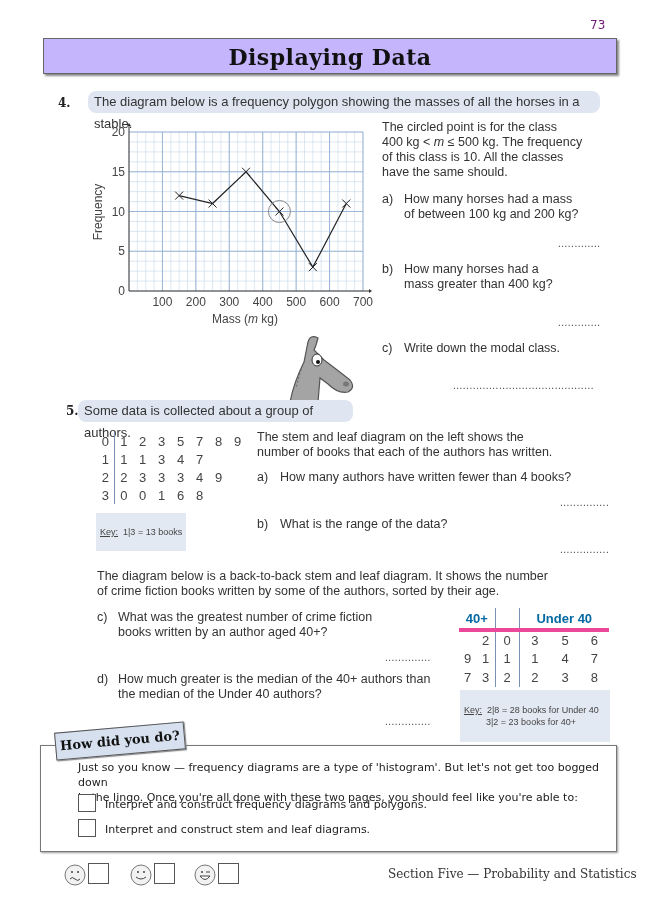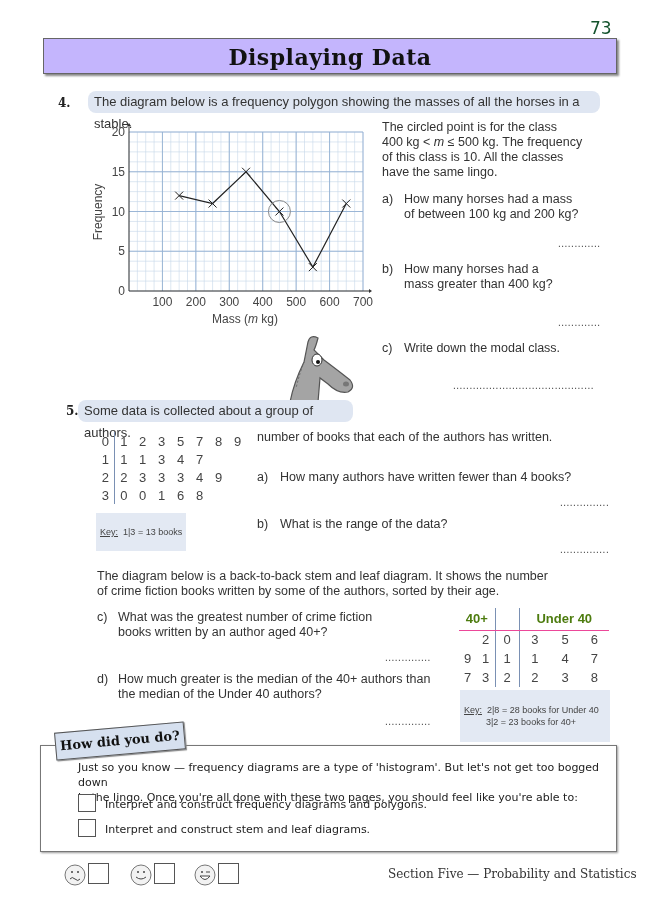--- a/index.html
+++ b/index.html
@@ -1,20 +1,20 @@
 <!DOCTYPE html>
 <html><head>
 <meta charset="utf-8">
 <style>
   * { box-sizing: border-box; margin: 0; padding: 0; }
   html, body { width: 660px; height: 900px; background: #ffffff; overflow: hidden; }
   body { position: relative; font-family: "DejaVu Sans", sans-serif; color: #333; }
   .abs { position: absolute; }
 
-  #page-number { left: 590px; top: 18px; font-size: 17px; color: #14532d; }
+  #page-number { left: 590px; top: 18px; font-size: 12px; color: #701a75; }
   #title-banner { left: 43px; top: 38px; width: 574px; height: 36px; background: #c4b5fd;
     border: 1px solid #666; box-shadow: 2px 2px 2px #888; text-align: center; }
   #title-banner span { font-family: "DejaVu Serif", serif; font-weight: bold; font-size: 22px; line-height: 36px; color: #111; letter-spacing: 0.5px; }
 
   .qnum { font-family: "DejaVu Serif", serif; font-weight: bold; font-size: 12px; color: #222; }
   .qbar { background: #dfe6f2; height: 22px; padding-left: 6px; font-family: "Liberation Sans", sans-serif; font-size: 13px; line-height: 22px; color: #333; border-radius: 8px; }
 
   .txt { font-family: "Liberation Sans", sans-serif; font-size: 12.5px; color: #333; line-height: 15px; }
   .dots { font-family: "Liberation Sans", sans-serif; font-size: 10px; color: #444; letter-spacing: 0.5px; }
 
@@ -23,21 +23,21 @@
   .stem-table { font-family: "Liberation Sans", sans-serif; font-size: 13px; color: #444; border-collapse: collapse; }
   .stem-table td { height: 18px; padding: 0; text-align: center; }
   .stem-table td.stem { width: 14px; border-right: 1px solid #7a90b3; padding-right: 3px; }
   .stem-table td.leaf { width: 19px; }
 
   .key { background: #e3e9f3; font-family: "Liberation Sans", sans-serif; font-size: 9px; color: #444; padding: 14px 4px; }
   .key u { text-decoration: underline; }
 
   .b2b { font-family: "Liberation Sans", sans-serif; font-size: 13px; color: #444; border-collapse: collapse; }
   .b2b td { height: 19px; text-align: center; padding: 0; }
-  .b2b th { font-weight: bold; font-size: 13px; color: #4d7c0f; height: 22px; border-bottom: 1px solid #ec4899; }
+  .b2b th { font-weight: bold; font-size: 13px; color: #0369a1; height: 22px; border-bottom: 4px solid #ec4899; }
 
   #hdyd-box { left: 40px; top: 745px; width: 577px; height: 107px; border: 1px solid #777; box-shadow: 1px 1px 2px #999; }
   #hdyd-tag { left: 55px; top: 727px; width: 130px; height: 28px; background: #d6e0ef; border: 1px solid #555;
      transform: rotate(-5deg); box-shadow: 1px 1px 1px #888; text-align: center; }
   #hdyd-tag span { font-family: "DejaVu Serif", serif; font-weight: bold; font-size: 13px; line-height: 26px; color: #111; }
   .hand { font-family: "DejaVu Sans", sans-serif; font-size: 11px; color: #222; line-height: 15px; }
   .cbox { width: 18px; height: 18px; border: 1px solid #555; background: #fff; }
   .fbox { width: 21px; height: 21px; border: 1px solid #555; background: #fff; }
   #footer-section { left: 368px; top: 867px; font-family: "DejaVu Serif", serif; font-size: 12px; color: #333; margin-left: 20px; }
 </style>
@@ -163,21 +163,21 @@
       <circle cx="199.42857142857144" cy="91.5" r="11" fill="none" stroke="#888" stroke-width="1"></circle>
     </g>
   <text id="xlabel" x="165" y="203" text-anchor="middle" font-family="Liberation Sans, sans-serif" font-size="12" fill="#444"><tspan>Mass (</tspan><tspan font-style="italic">m</tspan><tspan> kg)</tspan></text>
   <text id="ylabel" x="0" y="0" transform="translate(22,92) rotate(-90)" text-anchor="middle" font-family="Liberation Sans, sans-serif" font-size="12" fill="#444">Frequency</text>
 </svg>
 
 <div class="abs txt" style="left:382px; top:120px; width:240px;">
   <div>The circled point is for the class</div>
   <div>400 kg &lt; <i>m</i> ≤ 500 kg.  The frequency</div>
   <div>of this class is 10.  All the classes</div>
-  <div>have the same lingo.</div>
+  <div>have the same should.</div>
 </div>
 
 <div class="abs txt" style="left:382px; top:192px;">a)</div>
 <div class="abs txt" style="left:404px; top:192px; width:220px;">
   <div>How many horses had a mass</div>
   <div>of between 100 kg and 200 kg?</div>
 </div>
 <div class="abs dots" style="left:558px; top:238px;">.............</div>
 
 <div class="abs txt" style="left:382px; top:262px;">b)</div>
@@ -240,20 +240,21 @@
         <td class="leaf">8</td>
       </tr>
     </tbody>
 </table>
 <div class="abs key" style="left:96px; top:513px;">
   <u>Key:</u>&nbsp;
   <span>1|3 = 13 books</span>
 </div>
 
 <div class="abs txt" style="left:257px; top:430px; width:360px;">
+  <div>The stem and leaf diagram on the left shows the</div>
   <div>number of books that each of the authors has written.</div>
 </div>
 <div class="abs txt" style="left:257px; top:470px;">a)</div>
 <div class="abs txt" style="left:280px; top:470px;">How many authors have written fewer than 4 books?</div>
 <div class="abs dots" style="left:560px; top:497px;">...............</div>
 
 <div class="abs txt" style="left:257px; top:517px;">b)</div>
 <div class="abs txt" style="left:280px; top:517px;">What is the range of the data?</div>
 <div class="abs dots" style="left:560px; top:544px;">...............</div>
 

